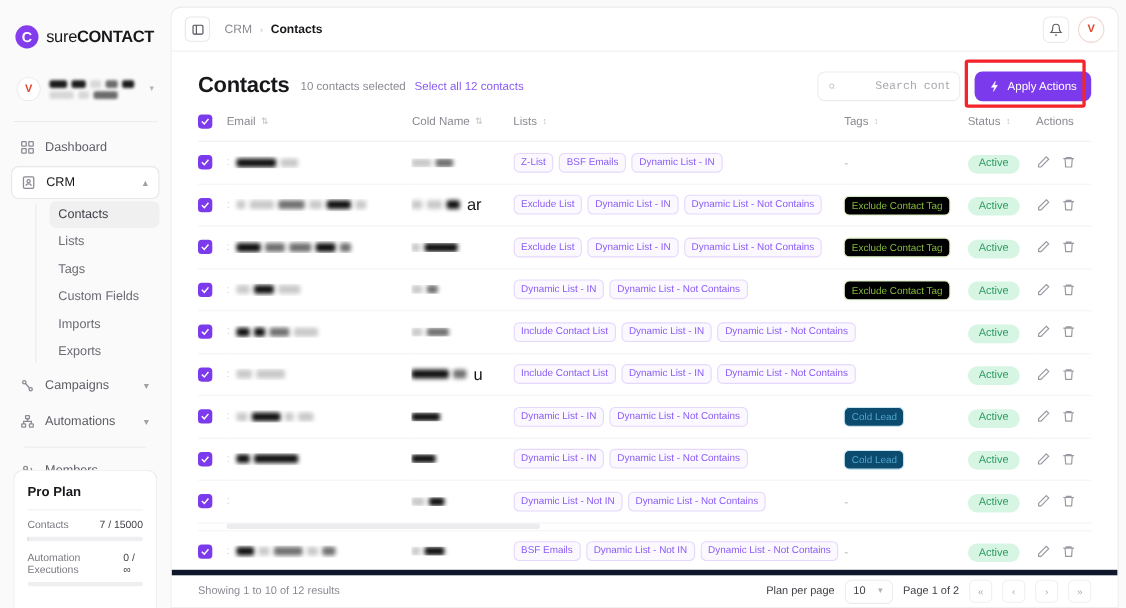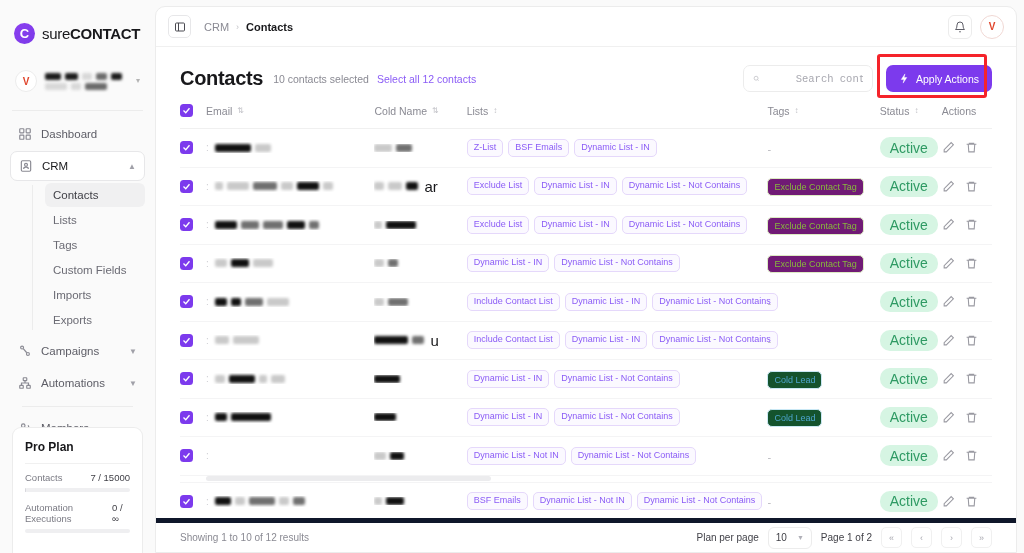--- a/index.html
+++ b/index.html
@@ -174,30 +174,30 @@
   .rb.s { background: #c9c9c9; }
   .tail-text { font-size: 15px; color: #18181b; margin-left: 2px; }
   .colon { font-size: 10px; color: #cfcfd4; margin-right: 2px; }
 
   .chips { display: flex; gap: 5px; flex-wrap: nowrap; }
   .chip {
     border: 1px solid #e5d8fb; color: #8b5cf6; background: #fbf9ff;
     font-size: 9px; border-radius: 5px; padding: 3px 6px; white-space: nowrap; line-height: 1.1;
   }
   .tag-chip {
-    border: 1px solid #dcebc3; color: #87b93d; background: #701a75;
+    border: 1px solid #dcebc3; color: #87b93d; background: #000000;
     font-size: 9px; border-radius: 5px; padding: 3px 6px; white-space: nowrap; display: inline-block;
   }
   .tag-chip.cold {
-    border-color: #c9e8f5; color: #4da6ce; background: #14532d;
+    border-color: #c9e8f5; color: #4da6ce; background: #0c4a6e;
   }
   .dash { font-size: 11px; color: #b8b8be; }
   .status-badge {
     display: inline-block; background: #d6f5e3; color: #2e9a63;
-    font-size: 14px; border-radius: 10px; padding: 3.5px 10px; line-height: 1;
+    font-size: 10px; border-radius: 10px; padding: 3.5px 10px; line-height: 1;
   }
   .actions { display: flex; gap: 10px; align-items: center; }
   .act-ico { width: 13px; height: 13px; color: #9a9aa2; cursor: pointer; display: block; }
   .hscroll { height: 5px; background: #ececee; border-radius: 3px; margin: 0 0 0 26px; width: 285px; }
 
   
   .footer {
     height: 34px; flex: 0 0 34px; display: flex; align-items: center;
     padding: 0 24px; border-top: 5px solid #0f172a; background: #fff;
   }

